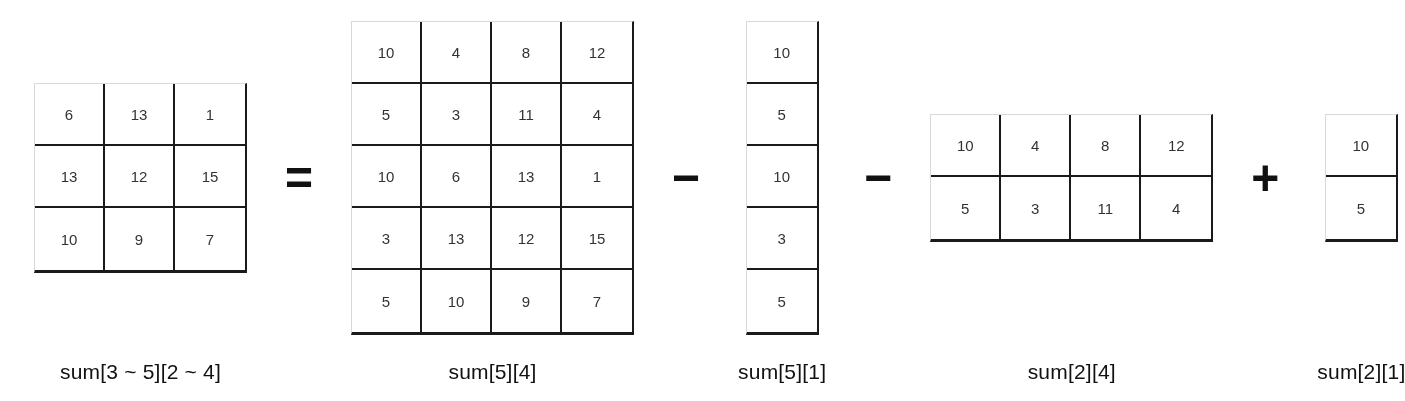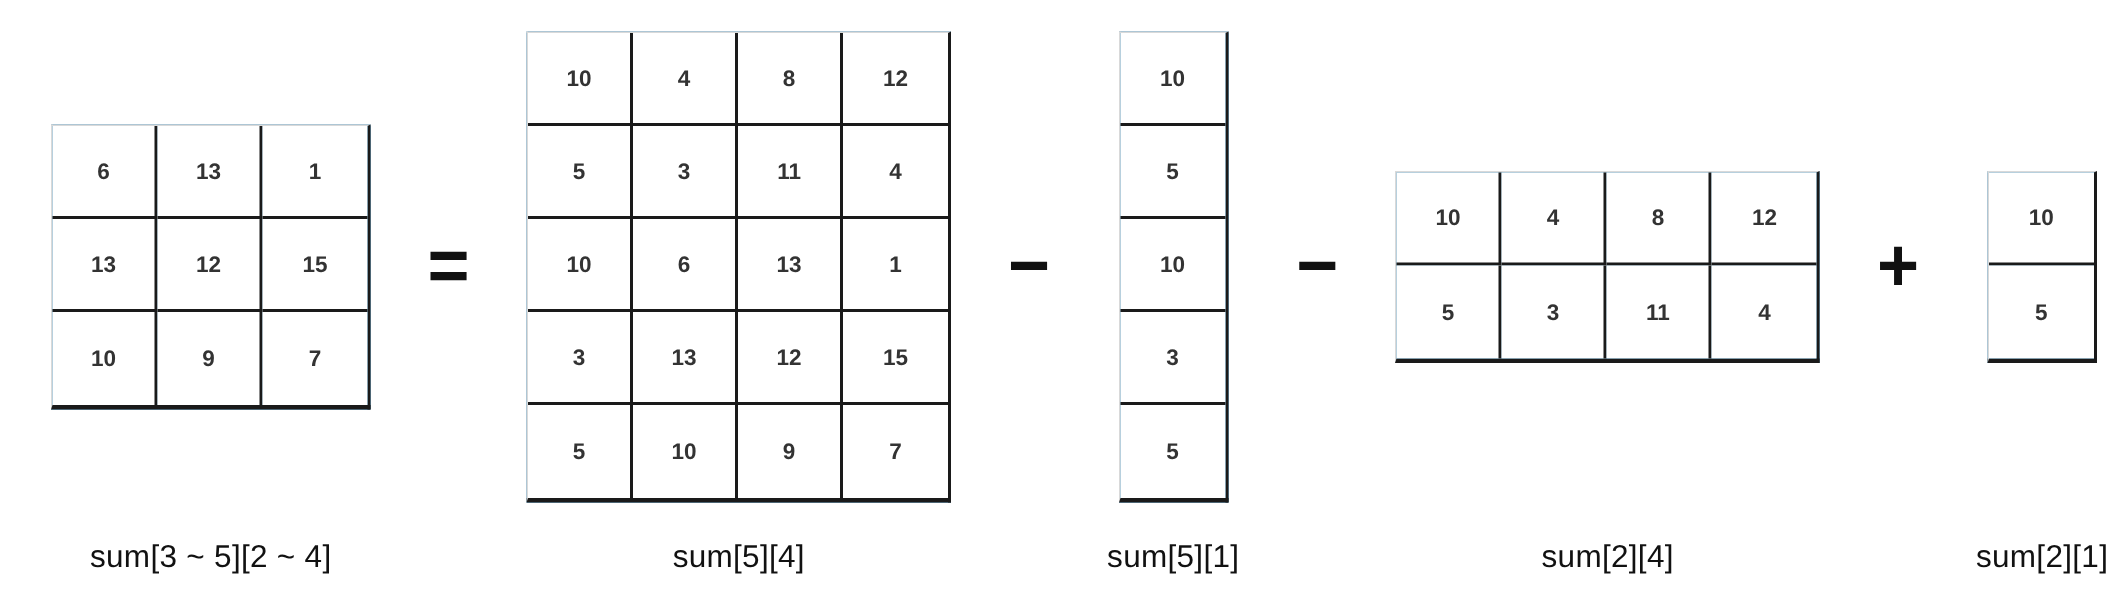--- a/index.html
+++ b/index.html
@@ -25,26 +25,25 @@
     align-items: center;
   }
   .grid-area, .op-area {
     height: 356px;
     display: flex;
     align-items: center;
     justify-content: center;
   }
   .matrix {
     display: grid;
-    background: #0369a1;
+    background: #701a75;
     border-top: 1px solid #d9d9d9;
     border-left: 1px solid #d9d9d9;
     border-right: 2px solid #1a1a1a;
     border-bottom: 3px solid #1a1a1a;
-    font-weight: bold;
   }
   .cell {
     box-sizing: border-box;
     width: 70px;
     height: 62px;
     display: flex;
     align-items: center;
     justify-content: center;
     font-size: 15px;
     color: #333333;

